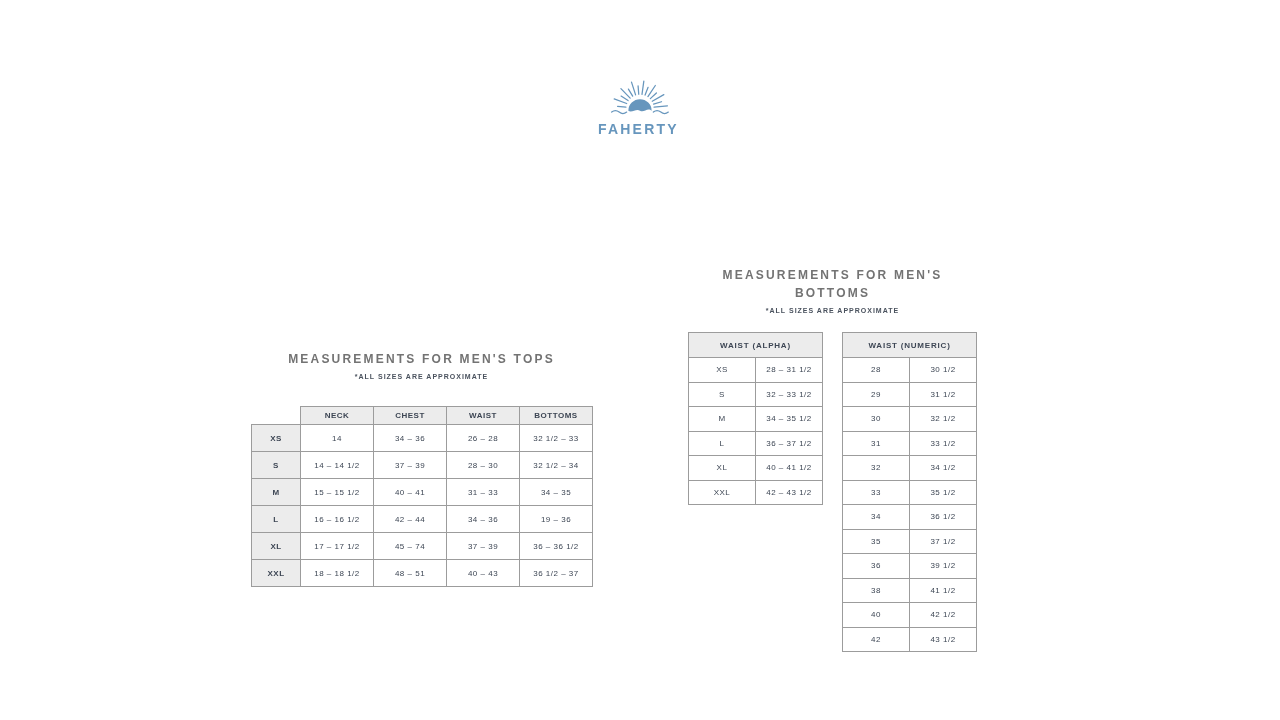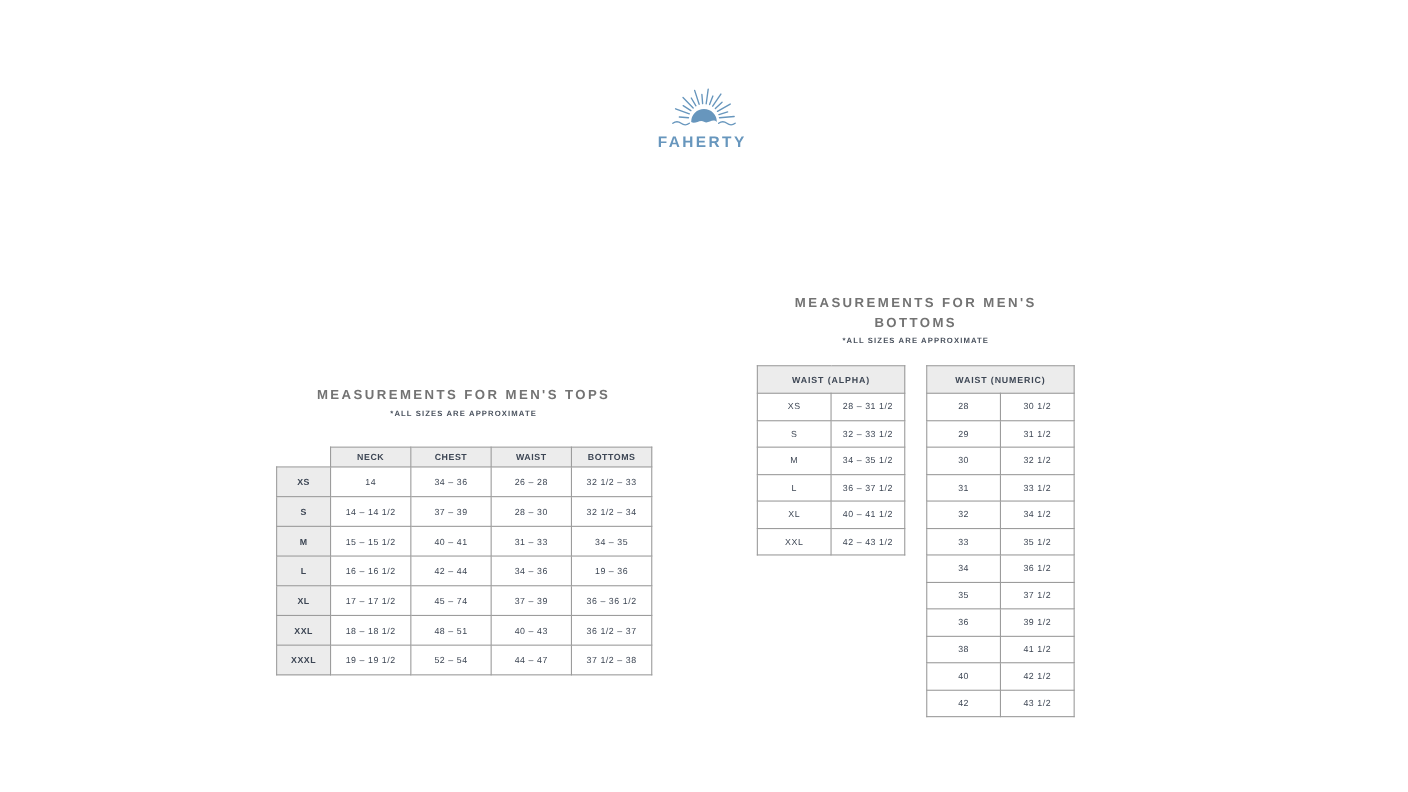--- a/index.html
+++ b/index.html
@@ -164,27 +164,20 @@
           <td>37 – 39</td>
           <td>36 – 36 1/2</td>
         </tr>
         <tr>
           <th>XXL</th>
           <td>18 – 18 1/2</td>
           <td>48 – 51</td>
           <td>40 – 43</td>
           <td>36 1/2 – 37</td>
         </tr>
-        <tr>
-          <th>XXXL</th>
-          <td>19 – 19 1/2</td>
-          <td>52 – 54</td>
-          <td>44 – 47</td>
-          <td>37 1/2 – 38</td>
-        </tr>
       </tbody>
     </table>
   </section>
 
   <section class="section bottoms-section">
     <h2>MEASUREMENTS FOR MEN'S BOTTOMS</h2>
     <div class="subtitle">*ALL SIZES ARE APPROXIMATE</div>
 
     <div class="bottoms-tables">
 

